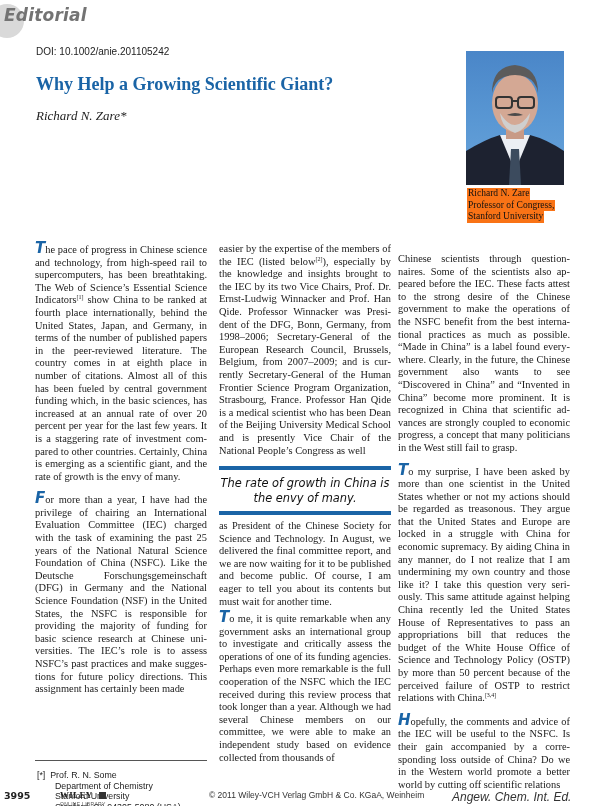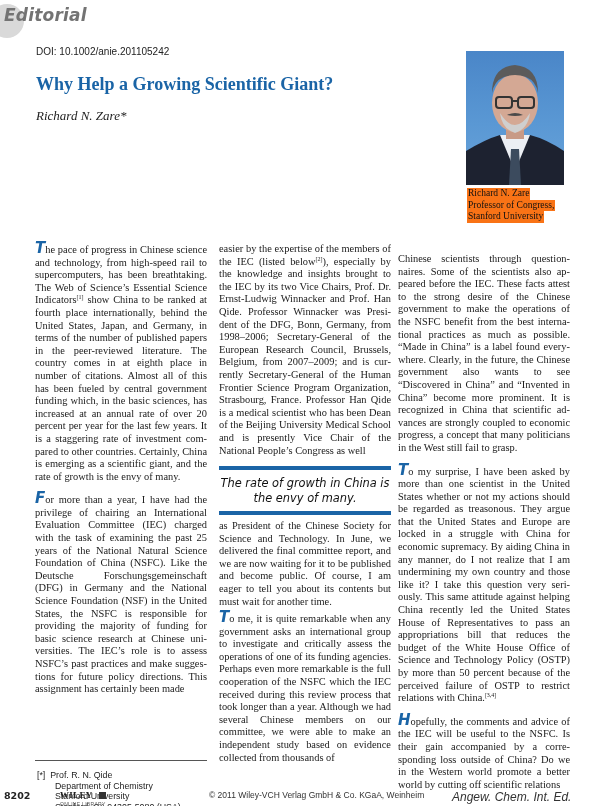--- a/index.html
+++ b/index.html
@@ -75,45 +75,45 @@
   <p><span>easier by the expertise of the members of the IEC (listed below</span><sup>[2]</sup><span>), especially by the knowledge and insights brought to the IEC by its two Vice Chairs, Prof. Dr. Ernst-Ludwig Winnacker and Prof. Han Qide. Professor Winnacker was Presi­dent of the DFG, Bonn, Germany, from 1998–2006; Secretary-General of the European Research Council, Brussels, Belgium, from 2007–2009; and is cur­rently Secretary-General of the Human Frontier Science Program Organization, Strasbourg, France. Professor Han Qide is a medical scientist who has been Dean of the Beijing University Medical School and is presently Vice Chair of the National People’s Congress as well</span></p>
 </div>
 
 <div class="pullquote">
   <div class="pq-bar"></div>
   <div class="pq-text">The rate of growth in China is the envy of many.</div>
   <div class="pq-bar"></div>
 </div>
 
 <div class="col col2b">
-  <p><span>as President of the Chinese Society for Science and Technology. In June, we delivered the final committee report, and we are now waiting for it to be published and become public. Of course, I am eager to tell you about its contents but must wait for another time.</span></p>
+  <p><span>as President of the Chinese Society for Science and Technology. In August, we delivered the final committee report, and we are now waiting for it to be published and become public. Of course, I am eager to tell you about its contents but must wait for another time.</span></p>
 </div>
 
 <div class="col col2c">
   <p><span class="dropcap">T</span><span>o me, it is quite remarkable when any government asks an international group to investigate and critically assess the operations of one of its funding agen­cies. Perhaps even more remarkable is the full cooperation of the NSFC which the IEC received during this review process that took longer than a year. Although we had several Chinese mem­bers on our committee, we were able to make an independent study based on evidence collected from thousands of</span></p>
 </div>
 
 <div class="col col3">
   <p><span>Chinese scientists through question­naires. Some of the scientists also ap­peared before the IEC. These facts attest to the strong desire of the Chinese government to make the operations of the NSFC benefit from the best interna­tional practices as much as possible. “Made in China” is a label found every­where. Clearly, in the future, the Chi­nese government also wants to see “Discovered in China” and “Invented in China” become more prominent. It is recognized in China that scientific ad­vances are strongly coupled to economic progress, a concept that many politicians in the West still fail to grasp.</span></p>
   <p><span class="dropcap">T</span><span>o my surprise, I have been asked by more than one scientist in the United States whether or not my actions should be regarded as treasonous. They argue that the United States and Europe are locked in a struggle with China for economic supremacy. By aiding China in any manner, do I not realize that I am undermining my own country and those like it? I take this question very seri­ously. This same attitude against helping China recently led the United States House of Representatives to pass an appropriations bill that reduces the budget of the White House Office of Science and Technology Policy (OSTP) by more than 50 percent because of the perceived failure of OSTP to restrict relations with China.</span><sup>[3,4]</sup></p>
   <p><span class="dropcap">H</span><span>opefully, the comments and advice of the IEC will be useful to the NSFC. Is their gain accompanied by a corre­sponding loss outside of China? Do we in the Western world promote a better world by cutting off scientific relations</span></p>
 </div>
 
 <div class="footnote-rule"></div>
 <div class="footnote">
-  <span>[*]</span>&nbsp;&nbsp;<span>Prof. R. N. Qide</span><br>
+  <span>[*]</span>&nbsp;&nbsp;<span>Prof. R. N. Some</span><br>
   <div class="indent">
     <span>Department of Chemistry</span><br>
     <span>Stanford University</span><br>
     <span>Stanford, CA 94305-5080 (USA)</span><br>
     
   </div>
 </div>
 
-<div class="footer-page">8202</div>
+<div class="footer-page">3995</div>
 <div class="footer-logo">
   <span class="wiley">WILEY</span>
   <span style="display:inline-block;width:7px;height:7px;background:#333;margin-left:2px;vertical-align:-1px;"></span>
   <span class="olib">ONLINE LIBRARY</span>
 </div>
 <div class="footer-copy">© 2011 Wiley-VCH Verlag GmbH &amp; Co. KGaA, Weinheim</div>
 <div class="footer-journal">
   <span>Angew. Chem. Int. Ed.</span>
   <span class="yr">2011</span><span class="rest">, 50, 8202 – 8203</span>
 </div>

